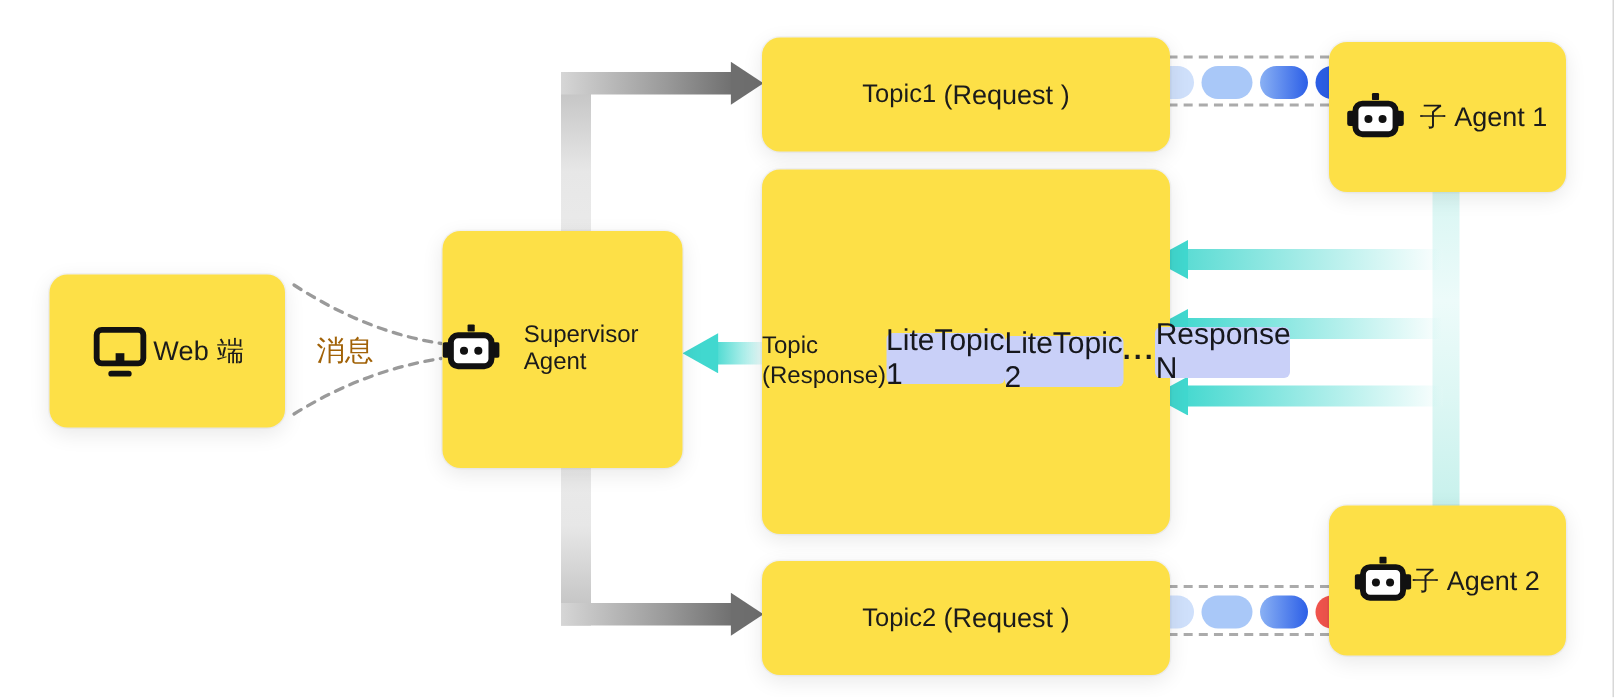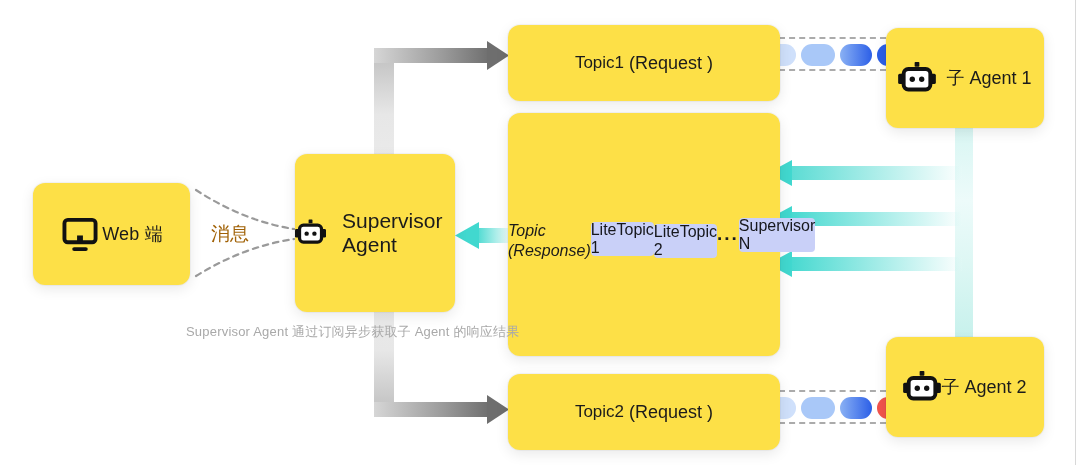--- a/index.html
+++ b/index.html
@@ -17,31 +17,31 @@
   }
   .card-web{left:33px;top:183px;width:157px;height:102px;gap:2px;}
   .card-supervisor{left:295px;top:154px;width:160px;height:158px;gap:16px;}
   .card-topic1{left:508px;top:25px;width:272px;height:76px;gap:5px;}
   .card-topic2{left:508px;top:374px;width:272px;height:76px;gap:5px;}
   .card-agent1{left:886px;top:28px;width:158px;height:100px;gap:10px;}
   .card-agent2{left:886px;top:337px;width:158px;height:100px;gap:0;}
   .card-response{left:508px;top:113px;width:272px;height:243px;justify-content:flex-start;}
 
   .node-label{font-size:18px;font-weight:500;letter-spacing:.2px;}
-  .sup-label{font-size:21px;font-weight:500;}
+  .sup-label{font-size:16px;font-weight:500;}
   .agent-label{font-size:18px;font-weight:500;}
   .topic-title{font-size:17px;font-weight:500;line-height:20px;}
   .topic-sub{font-size:18px;font-weight:500;line-height:20px;}
 
-  .resp-title{font-size:16px;font-weight:500;margin-top:13px;line-height:20px;font-style:italic;}
+  .resp-title{font-size:16px;font-weight:500;margin-top:13px;line-height:20px;}
   .lt-pill{
     width:248px;height:34px;border-radius:4px;margin-top:12px;
     background:var(--lavender,#c9d0f8);
     display:flex;align-items:center;justify-content:center;
-    font-size:16px;font-weight:500;color:#16171c;
+    font-size:20px;font-weight:500;color:#16171c;
   }
   .lt-pill.first{margin-top:9px;}
   .lt-pill.last{margin-top:0;}
   .lt-ellipsis{height:22px;line-height:18px;font-size:19px;font-weight:700;letter-spacing:2px;margin-top:2px;}
 
   
   .gray-vband{left:374px;top:48px;width:20px;height:369px;z-index:1;
     background:linear-gradient(180deg,#bdbdbd 0%,#e7e7e7 18%,#efefef 50%,#e7e7e7 82%,#bdbdbd 100%);}
   .gray-shaft{width:116px;height:15px;left:374px;z-index:1;
     background:linear-gradient(90deg,#d6d6d6,#9a9a9a 60%,var(--grayArrow,#6e6e6e));}
@@ -157,21 +157,21 @@
   <div class="card card-topic1">
     <div class="topic-title">Topic1</div>
     <div class="topic-sub">(Request )</div>
   </div>
 
   <div class="card card-response">
     <div class="resp-title">Topic (Response)</div>
     <div class="lt-pill first">LiteTopic 1</div>
     <div class="lt-pill">LiteTopic 2</div>
     <div class="lt-ellipsis">...</div>
-    <div class="lt-pill last">Supervisor N</div>
+    <div class="lt-pill last">Response N</div>
   </div>
 
   <div class="card card-topic2">
     <div class="topic-title">Topic2</div>
     <div class="topic-sub">(Request )</div>
   </div>
 
   <div class="card card-agent1">
     <svg class="icon" width="38" height="33" viewBox="0 0 48 42">
       <rect x="21" y="0" width="6" height="6" rx="1" fill="#111"></rect>
@@ -190,16 +190,15 @@
       <rect x="0" y="15" width="7" height="13" rx="2" fill="#111"></rect>
       <rect x="41" y="15" width="7" height="13" rx="2" fill="#111"></rect>
       <rect x="7" y="9" width="34" height="26" rx="6" fill="#fff" stroke="#111" stroke-width="5"></rect>
       <circle cx="18" cy="22" r="3.4" fill="#111"></circle>
       <circle cx="30" cy="22" r="3.4" fill="#111"></circle>
     </svg>
     <div class="agent-label">子 Agent 2</div>
   </div>
 
   <div class="abs msg-label">消息</div>
-  <div class="abs caption">Supervisor Agent 通过订阅异步获取子 Agent 的响应结果</div>
 
   <div class="abs edge-line"></div>
 </div>
 
 </body></html>

